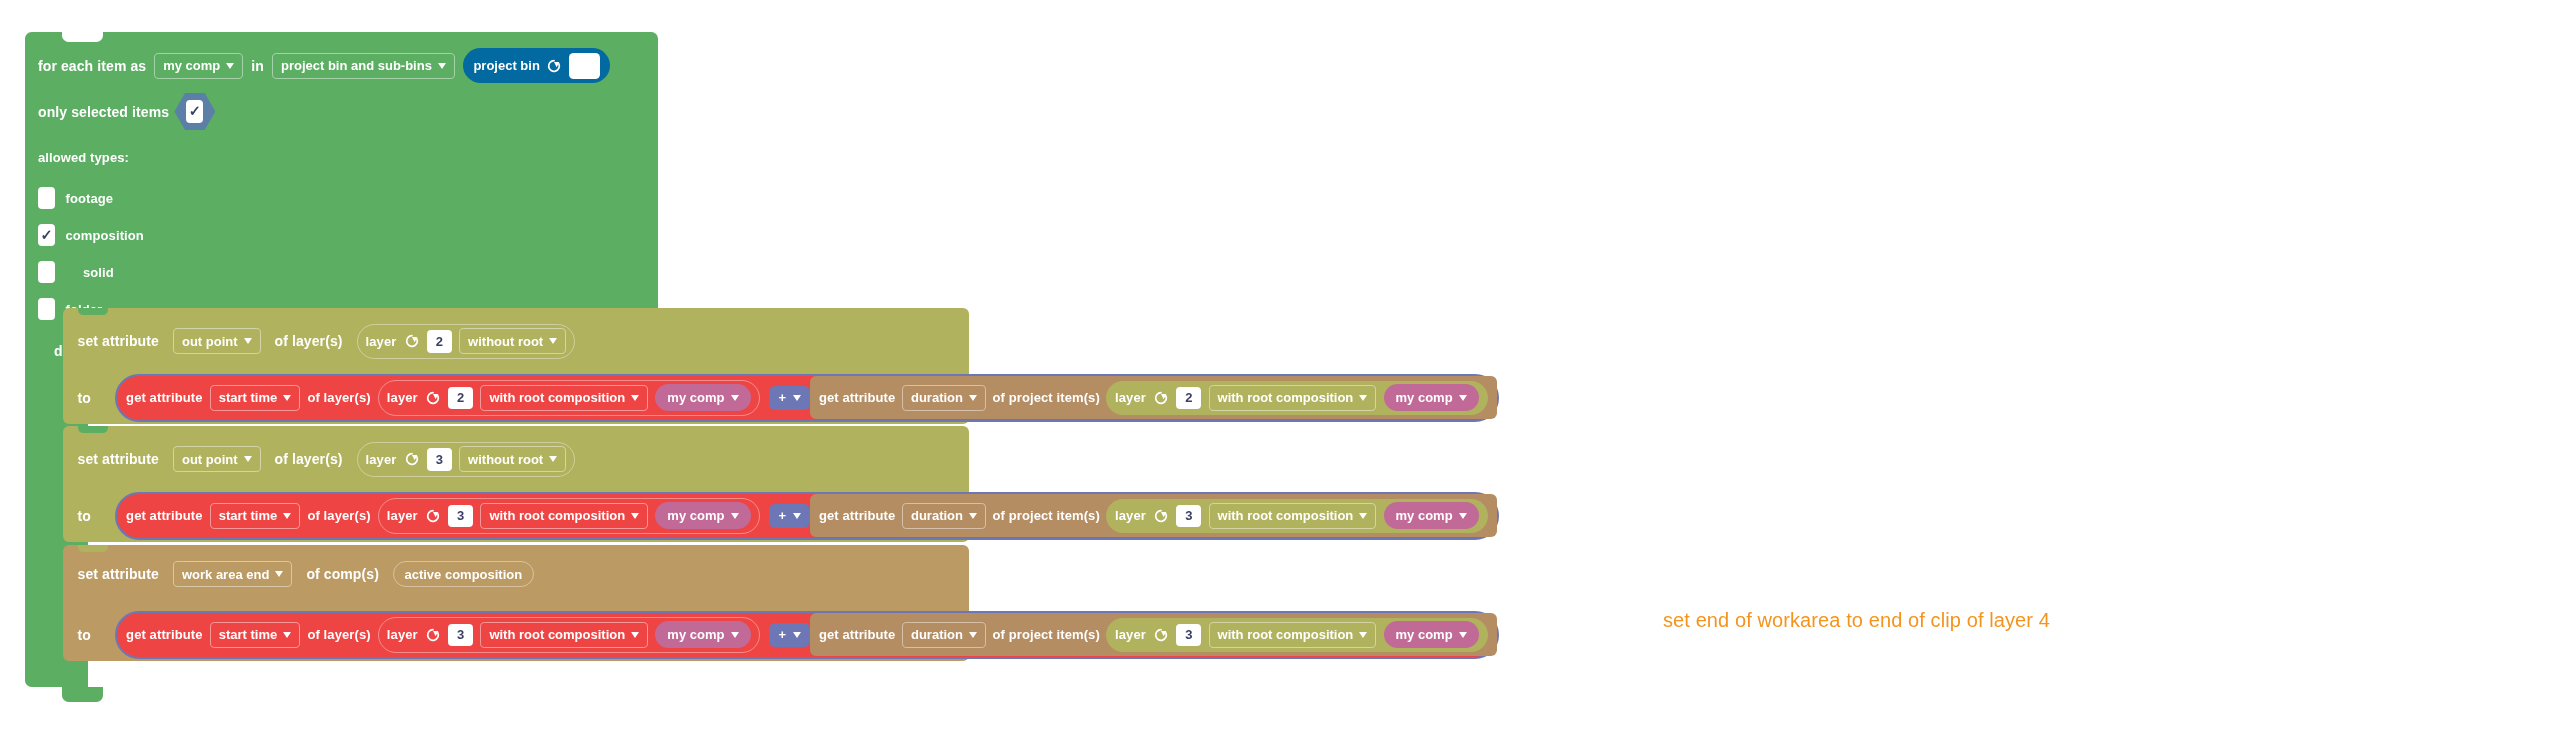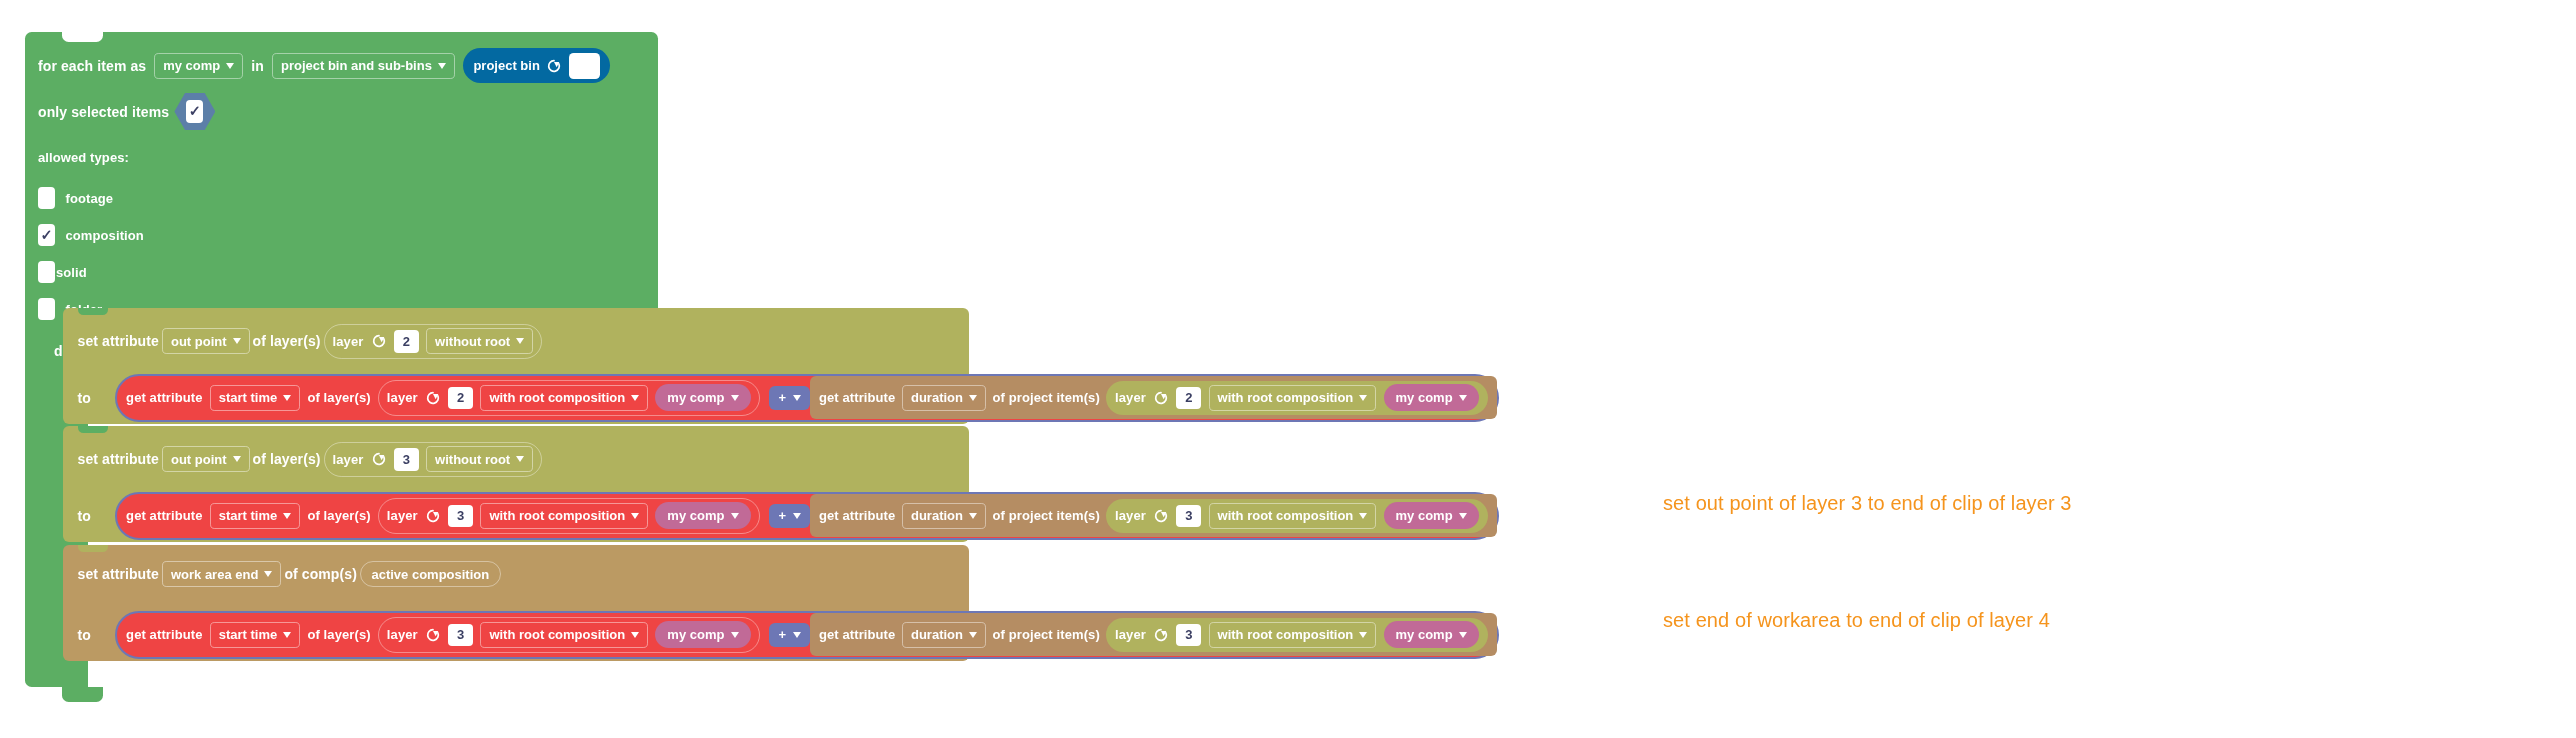--- a/index.html
+++ b/index.html
@@ -112,21 +112,21 @@
   }
   .stmt .notch{
     position:absolute;left:14.5px;top:0;width:30px;height:7.2px;
     border-radius:0 0 5.3px 5.3px;
   }
   .stmt-olive{background:#b0b25e;}
   .stmt-olive .notch{background:#5cae63;}
   .stmt-tan{background:#bb9a63;}
   .stmt-tan .notch{background:#b0b25e;}
 
-  .stmt .line1{position:absolute;left:14.5px;display:flex;align-items:center;gap:3px;}
+  .stmt .line1{position:absolute;left:14.5px;display:flex;align-items:center;gap:14px;}
   .stmt .line2{position:absolute;left:14.5px;display:flex;align-items:center;gap:24px;}
 
   
   .reporter{
     display:inline-flex;align-items:center;
     border:2.6px solid #6d77b5;border-radius:657px;
     background:#ef4444;padding:0;
   }
   .reporter > .seg{display:inline-flex;align-items:center;gap:7.2px;padding:4px 9.2px;}
 
@@ -199,21 +199,21 @@
     </div>
 
     <div class="row" style="left:13px;top:155px;gap:10.5px;">
       <span class="cb"></span>
       <span class="lbl sm">footage</span>
     </div>
     <div class="row" style="left:13px;top:192px;gap:10.5px;">
       <span class="cb">✓</span>
       <span class="lbl sm">composition</span>
     </div>
-    <div class="row" style="left:13px;top:229px;gap:1px;">
+    <div class="row" style="left:13px;top:229px;gap:28px;">
       <span class="cb"></span>
       <span class="lbl sm">solid</span>
     </div>
     <div class="row" style="left:13px;top:266px;gap:10.5px;">
       <span class="cb"></span>
       <span class="lbl sm">folder</span>
     </div>
 
     <div class="row" style="left:29px;top:311px;">
       <span class="lbl">do</span>
@@ -477,18 +477,17 @@
               <span class="caret"></span>
             </span>
           </span>
         </span>
       </span>
     </div>
   </div>
 
 
 
-  <div class="note" style="left:1663px;top:492px;">set out point of layer 3 to end of clip of layer 3</div>
 
   <div class="note" style="left:1663px;top:609px;">set end of workarea to end of clip of layer 4</div>
 
 </div>
 
 
 </body></html>

